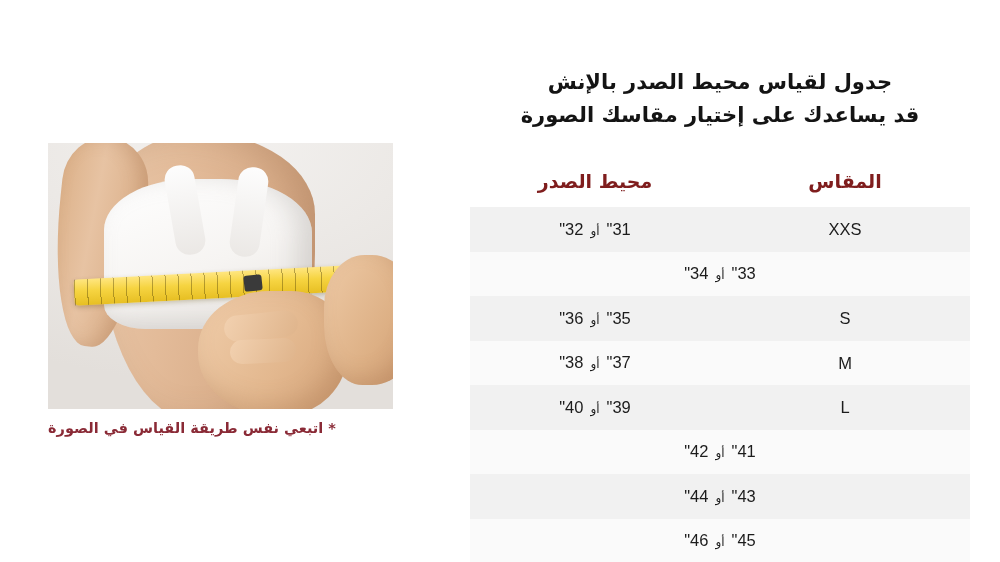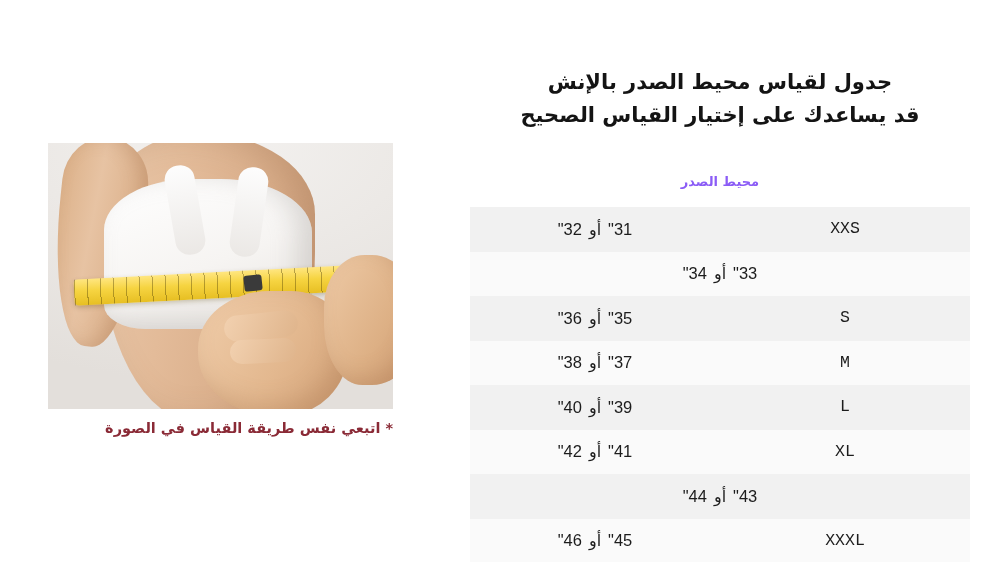--- a/index.html
+++ b/index.html
@@ -142,21 +142,21 @@
     border-radius: 3px;
     transform: rotate(-6deg);
   }
 
   
   .photo-caption {
     position: absolute;
     left: 48px;
     top: 420px;
     width: 345px;
-    text-align: right;
+    text-align: left;
     direction: rtl;
     color: #8a2a36;
     font-size: 14.5px;
     font-weight: 700;
     letter-spacing: 0;
   }
 
   
   .right {
     position: absolute;
@@ -200,36 +200,36 @@
   .row.odd { background: #f1f1f1; }
   .row.even { background: #fafafa; }
 
   .cell {
     flex: 1;
     text-align: center;
     font-size: 16.5px;
     color: #1c1c1c;
     line-height: 1;
   }
-  .cell.size { font-family: Liberation Mono, monospace; }
+  .cell.size { font-family: Liberation Sans, sans-serif; }
   .row.header .cell {
-    font-size: 13px;
+    font-size: 19px;
     font-weight: 700;
-    color: #8b5cf6;
+    color: #7f1d1d;
   }
   .chest-val {
     display: inline-flex;
     direction: rtl;
     gap: 7px;
     align-items: baseline;
     justify-content: center;
     white-space: nowrap;
   }
   .num { font-family: "Liberation Sans", "DejaVu Sans", sans-serif; }
-  .conj { font-size: 16px; }
+  .conj { font-size: 12px; }
 </style>
 </head>
 <body>
 
 <div class="page">
 
   <div class="photo-wrap">
     <div class="photo">
       <div class="torso"></div>
       <div class="arm"></div>
@@ -247,26 +247,27 @@
       <div class="hand2"></div>
     </div>
   </div>
 
   <div class="photo-caption">* اتبعي نفس طريقة القياس في الصورة</div>
 
   <div class="right">
 
     <div class="title-block">
       <div class="title-line">جدول لقياس محيط الصدر بالإنش</div>
-      <div class="title-line">قد يساعدك على إختيار القياس الصحيح</div>
+      <div class="title-line">قد يساعدك على إختيار مقاسك الصورة</div>
     </div>
 
     <div class="table">
 
       <div class="row header">
+        <div class="cell">المقاس</div>
         <div class="cell">محيط الصدر</div>
       </div>
 
       <div class="row odd">
         <div class="cell size">XXS</div>
         <div class="cell">
           <span class="chest-val">
             <span class="num">31"</span>
             <span class="conj">أو</span>
             <span class="num">32"</span>
@@ -311,42 +312,40 @@
         <div class="cell">
           <span class="chest-val">
             <span class="num">39"</span>
             <span class="conj">أو</span>
             <span class="num">40"</span>
           </span>
         </div>
       </div>
 
       <div class="row even">
-        <div class="cell size">XL</div>
         <div class="cell">
           <span class="chest-val">
             <span class="num">41"</span>
             <span class="conj">أو</span>
             <span class="num">42"</span>
           </span>
         </div>
       </div>
 
       <div class="row odd">
         <div class="cell">
           <span class="chest-val">
             <span class="num">43"</span>
             <span class="conj">أو</span>
             <span class="num">44"</span>
           </span>
         </div>
       </div>
 
       <div class="row even">
-        <div class="cell size">XXXL</div>
         <div class="cell">
           <span class="chest-val">
             <span class="num">45"</span>
             <span class="conj">أو</span>
             <span class="num">46"</span>
           </span>
         </div>
       </div>
 
     </div>

